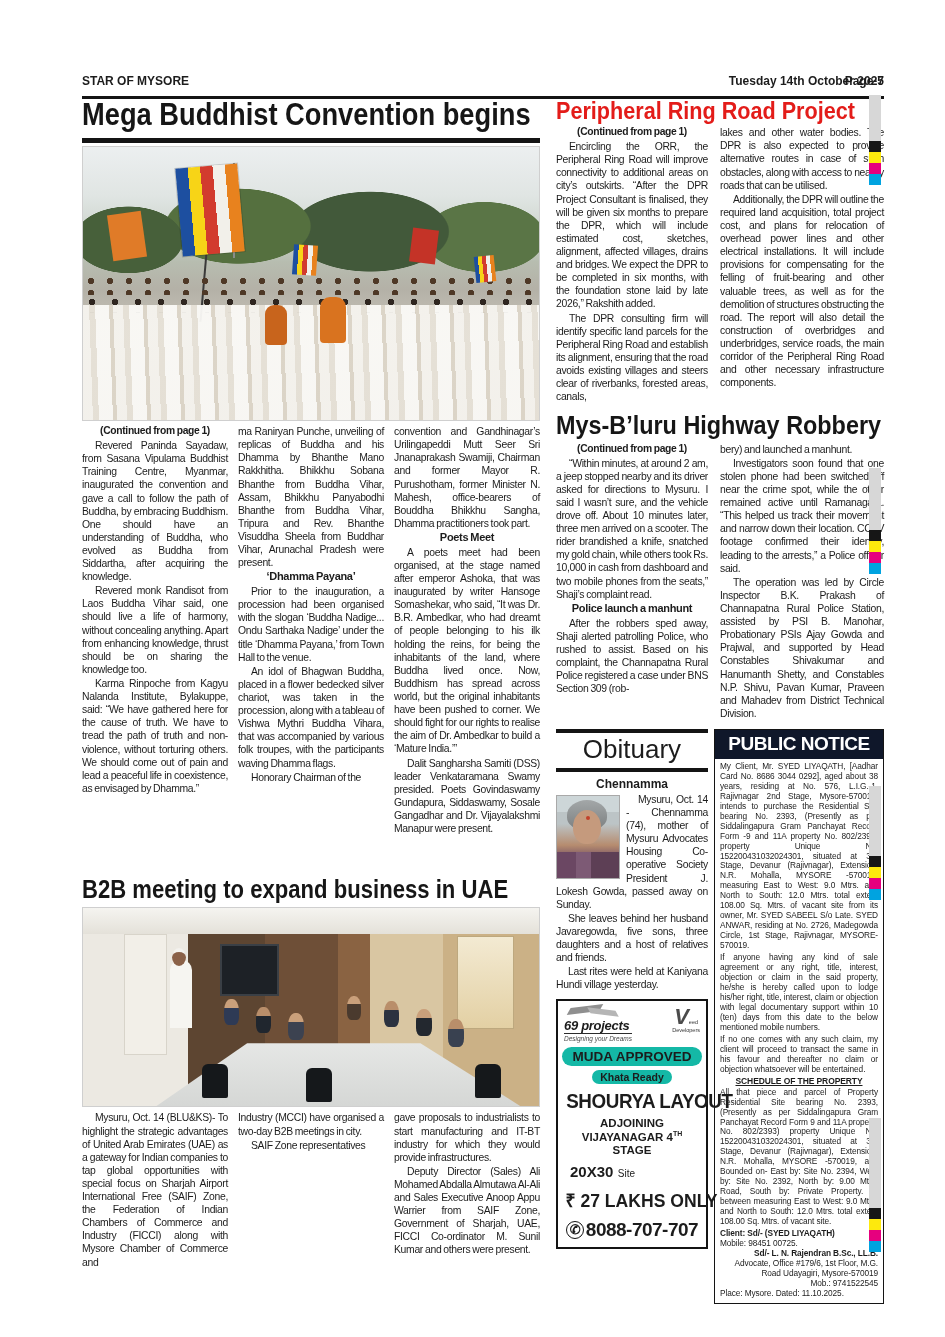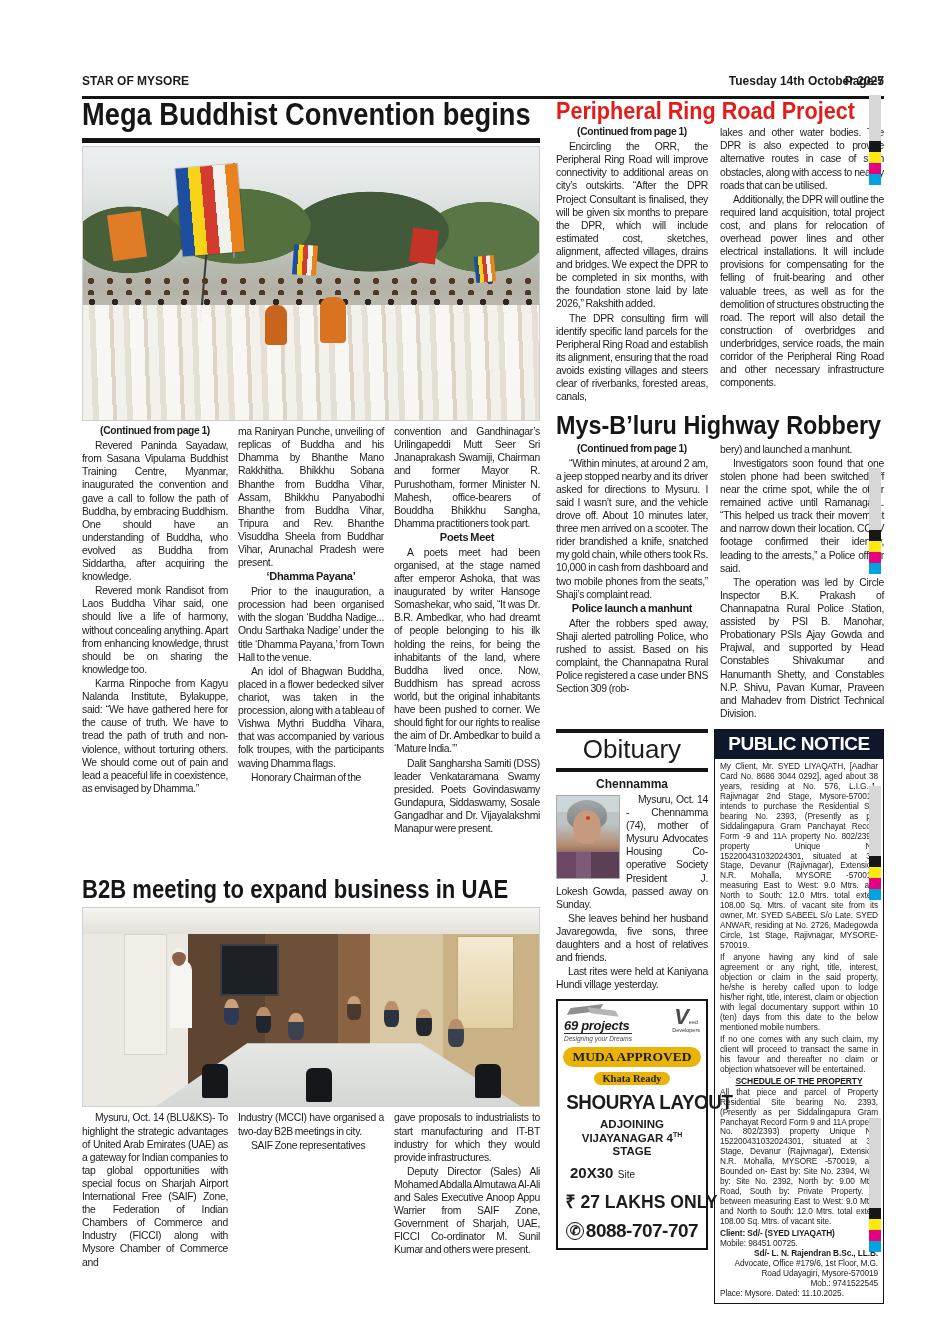--- a/index.html
+++ b/index.html
@@ -117,21 +117,21 @@
   .ad-logos { display:flex; justify-content:space-between; align-items:flex-start; padding:0 2px 2px 2px; }
   .logo69 { text-align:left; position:relative; padding-top:12px; }
   .roof1 { position:absolute; top:0; left:6px; width:30px; height:7px; background:#8f8f8f; transform:skewX(-35deg) rotate(-8deg); }
   .roof2 { position:absolute; top:3px; left:26px; width:26px; height:6px; background:#b5b5b5; transform:skewX(35deg) rotate(8deg); }
   .logo69-text { font-weight:bold; font-style:italic; font-size:13px; border-bottom:1.5px solid #2b2b2b; letter-spacing:-0.3px; }
   .logo69-tag { font-style:italic; font-size:6.5px; color:#4a4a4a; margin-top:1px; }
   .veed { text-align:center; line-height:1; }
   .veed-v { font-weight:bold; font-size:22px; color:#4b4b4b; font-style:italic; }
   .veed-eed { font-size:5.5px; color:#333; }
   .veed-sub { font-size:5.5px; color:#333; }
-  .pill { display:inline-block; background:#eab308; border-radius:10px; font-weight:bold; padding:2px 10px; margin:3px 0 1px 0;font-family:Liberation Serif, serif; }
+  .pill { display:inline-block; background:#14b8a6; border-radius:10px; font-weight:bold; padding:2px 10px; margin:3px 0 1px 0; }
   .pill.big { font-size:13.5px; }
   .pill.small { font-size:10.5px; padding:1px 8px; }
   .ad-title { font-weight:bold; font-size:20px; letter-spacing:-0.4px; margin-top:5px; white-space:nowrap; transform:scaleX(.94); transform-origin:50% 50%; }
   .ad-sub { font-weight:bold; font-size:11.5px; line-height:1.15; margin-top:4px; }
   .ad-sub sup { font-size:7px; }
   .ad-site { text-align:left; margin:6px 0 0 8px; }
   .ad-site .sz { font-weight:bold; font-size:15px; }
   .ad-site .lb { font-size:10px; }
   .ad-price { font-weight:bold; font-size:18.5px; margin-top:6px; white-space:nowrap; transform:scaleX(.95); transform-origin:50% 50%; }
   .ad-phone { font-weight:bold; font-size:19px; margin-top:7px; white-space:nowrap; letter-spacing:-0.5px; }

